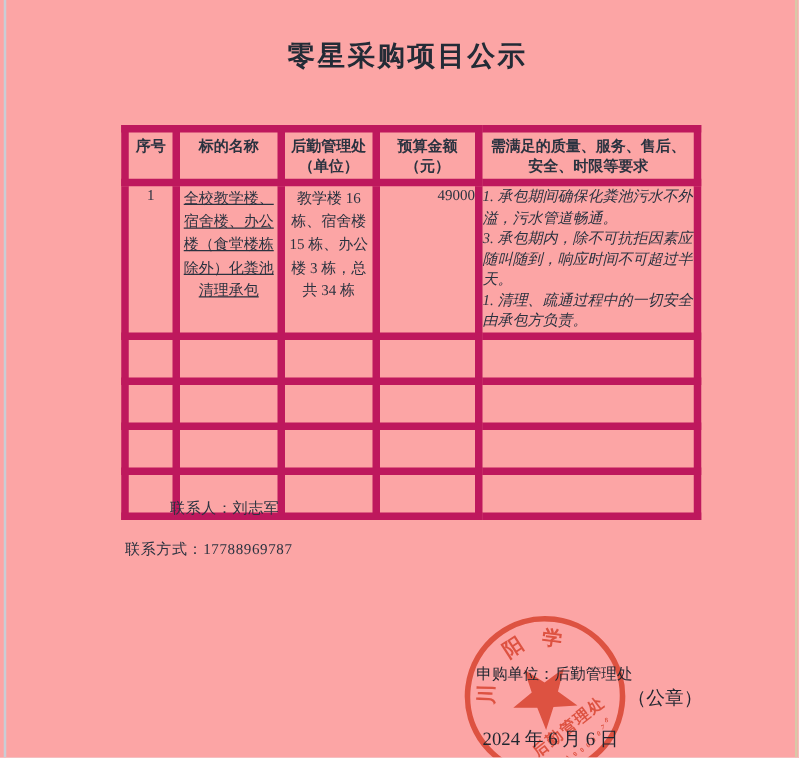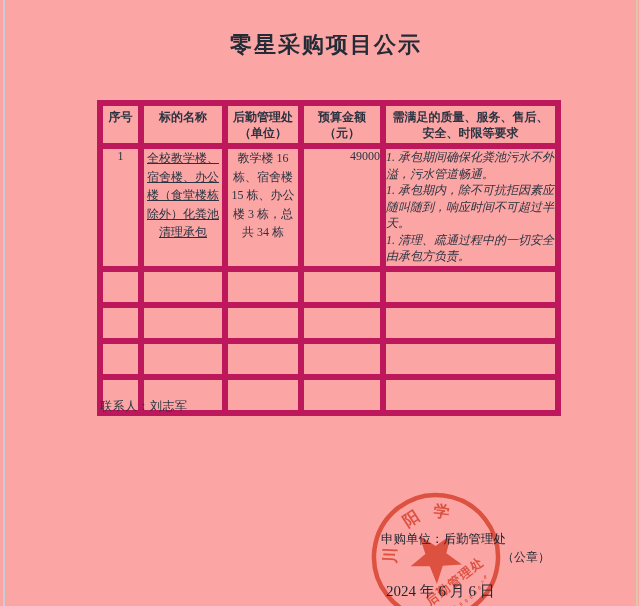--- a/index.html
+++ b/index.html
@@ -40,28 +40,28 @@
   tr.data-row td{height:117px;}
   td.c-no{text-align:center;padding-top:9px;}
   td.c-name{text-align:center;line-height:18.5px;padding:6px 3px;text-decoration:underline;}
   td.c-qty{text-align:center;line-height:18.5px;padding:6px 4px;margin-left:44px;}
   td.c-budget{text-align:right;padding-top:17px;}
   td.c-req{text-align:left;line-height:16.5px;padding:3px 5px 2px 6px;font-style:italic;}
   td.c-req p{margin:0;}
   tr.empty-row td{height:30px;}
 
   .contact-line{position:absolute;left:100px;font-size:12px;letter-spacing:0.5px;}
-  .contact-person{top:398px;}
+  .contact-person{top:398px;margin-left:36px;}
   .contact-method{top:431px;}
 
   .seal-wrap{position:absolute;left:366px;top:487px;width:140px;height:140px;pointer-events:none;}
   .seal-wrap svg{display:block;opacity:0.85;}
 
   .unit-line{position:absolute;left:381px;top:531px;font-size:12.5px;color:#1f2630;}
-  .seal-note{position:absolute;left:502px;top:549px;font-size:12px;color:#1f2630;}
+  .seal-note{position:absolute;left:502px;top:549px;font-size:15px;color:#1f2630;}
   .date-line{position:absolute;left:386px;top:582px;font-size:15px;color:#1f2630;}
 </style>
 </head>
 <body>
 
 <div class="page">
   <div class="edge-left"></div>
   <div class="edge-right"></div>
 
   <h1 class="doc-title">零星采购项目公示</h1>
@@ -87,21 +87,21 @@
       </tr>
     </thead>
     <tbody>
       <tr class="data-row">
         <td class="c-no">1</td>
         <td class="c-name">全校教学楼、宿舍楼、办公楼（食堂楼栋除外）化粪池清理承包</td>
         <td class="c-qty">教学楼 16 栋、宿舍楼 15 栋、办公楼 3 栋，总共 34 栋</td>
         <td class="c-budget">49000</td>
         <td class="c-req">
           <p>1. 承包期间确保化粪池污水不外溢，污水管道畅通。</p>
-          <p>1. 承包期内，除不可抗拒因素应随叫随到，响应时间不可超过半天。</p>
+          <p>3. 承包期内，除不可抗拒因素应随叫随到，响应时间不可超过半天。</p>
           <p>1. 清理、疏通过程中的一切安全由承包方负责。</p>
         </td>
       </tr>
       <tr class="empty-row">
         <td></td>
           <td></td>
           <td></td>
           <td></td>
           <td></td>
       </tr>
@@ -123,20 +123,21 @@
         <td></td>
           <td></td>
           <td></td>
           <td></td>
           <td></td>
       </tr>
     </tbody>
   </table>
 
   <div class="contact-line contact-person">联系人：刘志军</div>
+  <div class="contact-line contact-method">联系方式：17788969787</div>
 
   <div class="seal-wrap">
     <svg width="140" height="140" viewBox="0 0 140 140" xmlns="http://www.w3.org/2000/svg">
       <g id="seal-group" transform="rotate(-38 70 70)">
         <circle cx="70" cy="70" r="62" fill="none" stroke-width="4.5" stroke="#d8432f"></circle>
         <polygon points="70,43 76.5,61.1 95.7,61.7 80.5,73.4 85.9,91.8 70,81 54.1,91.8 59.5,73.4 44.3,61.7 63.5,61.1" fill="#d8432f"></polygon>
       <text x="34.76195561652702" y="40.43176995441918" fill="#d8432f" font-size="16" text-anchor="middle" dominant-baseline="central" font-weight="bold" transform="rotate(-50 34.76195561652702 40.43176995441918)">川</text>
           <text x="74.00916416639228" y="24.175043887779708" fill="#d8432f" font-size="16" text-anchor="middle" dominant-baseline="central" font-weight="bold" transform="rotate(5 74.00916416639228 24.175043887779708)">阳</text>
           <text x="102.5269119345812" y="37.473088065418814" fill="#d8432f" font-size="16" text-anchor="middle" dominant-baseline="central" font-weight="bold" transform="rotate(45 102.5269119345812 37.473088065418814)">学</text>
           <text x="70" y="101" fill="#d8432f" font-size="12.5" text-anchor="middle" dominant-baseline="central" font-weight="bold" letter-spacing="1.5">后勤管理处</text>

